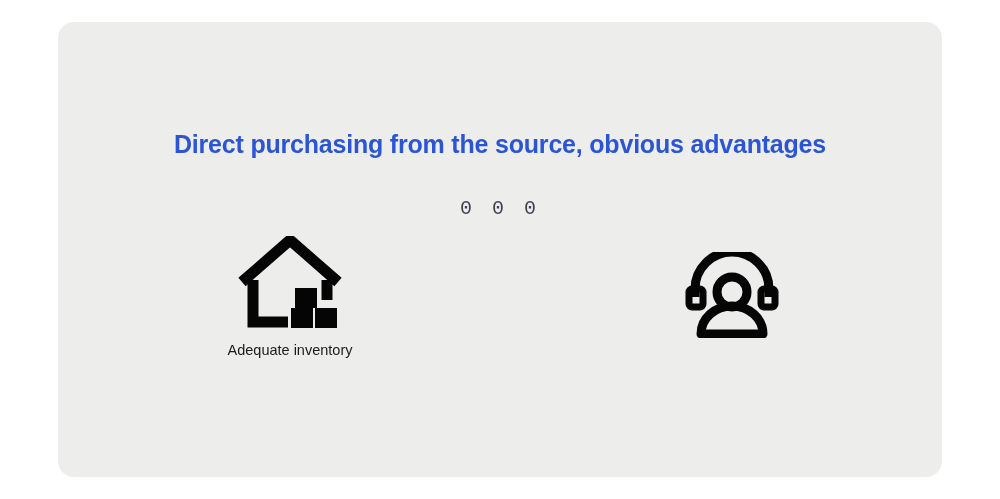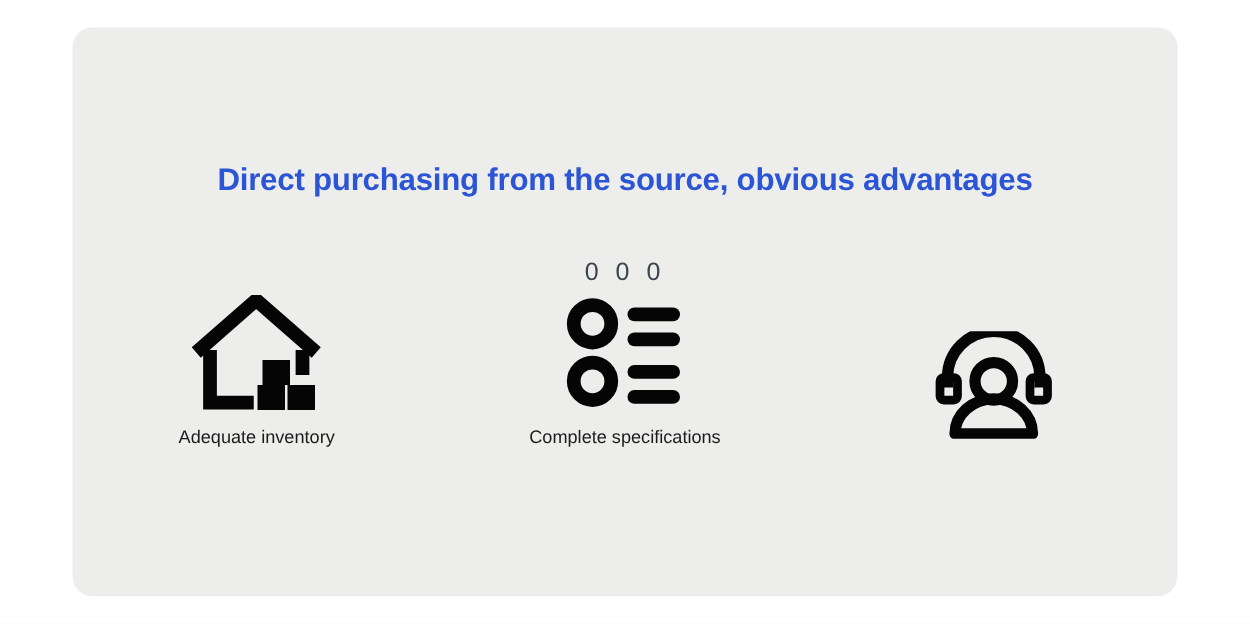--- a/index.html
+++ b/index.html
@@ -35,36 +35,36 @@
     text-align: center;
     color: #2b55d4;
     font-size: 25px;
     font-weight: bold;
     letter-spacing: -0.2px;
     white-space: nowrap;
   }
   .divider-dots {
     position: absolute;
     left: 0;
-    top: 185px;
+    top: 175px;
     width: 884px;
     text-align: center;
     color: #3d4451;
-    font-family: Liberation Sans, sans-serif;
+    font-family: Liberation Mono, monospace;
     font-size: 20px;
     letter-spacing: 4px;
   }
   .features {
     position: absolute;
-    left: 0;
+    left: 11px;
     top: 210px;
     width: 884px;
     display: flex;
     flex-direction: row;
-    align-items: flex-end;
+    align-items: center;
     justify-content: space-around;
   }
   .feature {
     width: 221px;
     display: flex;
     flex-direction: column;
     align-items: center;
   }
   .feature-icon {
     height: 100px;
@@ -100,33 +100,20 @@
             <path d="M15 44 L15 86 L50 86" stroke="#050505" stroke-width="11" fill="none"></path>
             <path d="M89 44 L89 64" stroke="#050505" stroke-width="11" fill="none"></path>
             <rect x="57" y="52" width="22" height="20" fill="#050505"></rect>
             <rect x="53" y="72" width="22" height="20" fill="#050505"></rect>
             <rect x="77" y="72" width="22" height="20" fill="#050505"></rect>
           </svg>
         </div>
         <div class="feature-label">Adequate inventory</div>
       </div>
 
-      <div class="feature">
-        <div class="feature-icon">
-          <svg width="96" height="88" viewBox="0 0 96 88" fill="none">
-            <circle cx="22" cy="21" r="15" stroke="#050505" stroke-width="11" fill="none"></circle>
-            <circle cx="22" cy="67" r="15" stroke="#050505" stroke-width="11" fill="none"></circle>
-            <rect x="50" y="8" width="42" height="11" rx="5.5" fill="#050505"></rect>
-            <rect x="50" y="28" width="42" height="11" rx="5.5" fill="#050505"></rect>
-            <rect x="50" y="54" width="42" height="11" rx="5.5" fill="#050505"></rect>
-            <rect x="50" y="74" width="42" height="11" rx="5.5" fill="#050505"></rect>
-          </svg>
-        </div>
-        <div class="feature-label">Complete specifications</div>
-      </div>
 
 
       <div class="feature">
         <div class="feature-icon">
           <svg width="96" height="86" viewBox="0 0 96 86" fill="none">
             <path d="M11 45 L11 37 A37 37 0 0 1 85 37 L85 45" stroke="#050505" stroke-width="9" fill="none"></path>
             <rect x="5" y="37" width="14" height="18" rx="3" stroke="#050505" stroke-width="7" fill="none"></rect>
             <rect x="77" y="37" width="14" height="18" rx="3" stroke="#050505" stroke-width="7" fill="none"></rect>
             <circle cx="48" cy="40" r="15" stroke="#050505" stroke-width="9" fill="none"></circle>
             <path d="M17 82 A31 28 0 0 1 79 82 Z" stroke="#050505" stroke-width="9" fill="none" stroke-linejoin="round"></path>

